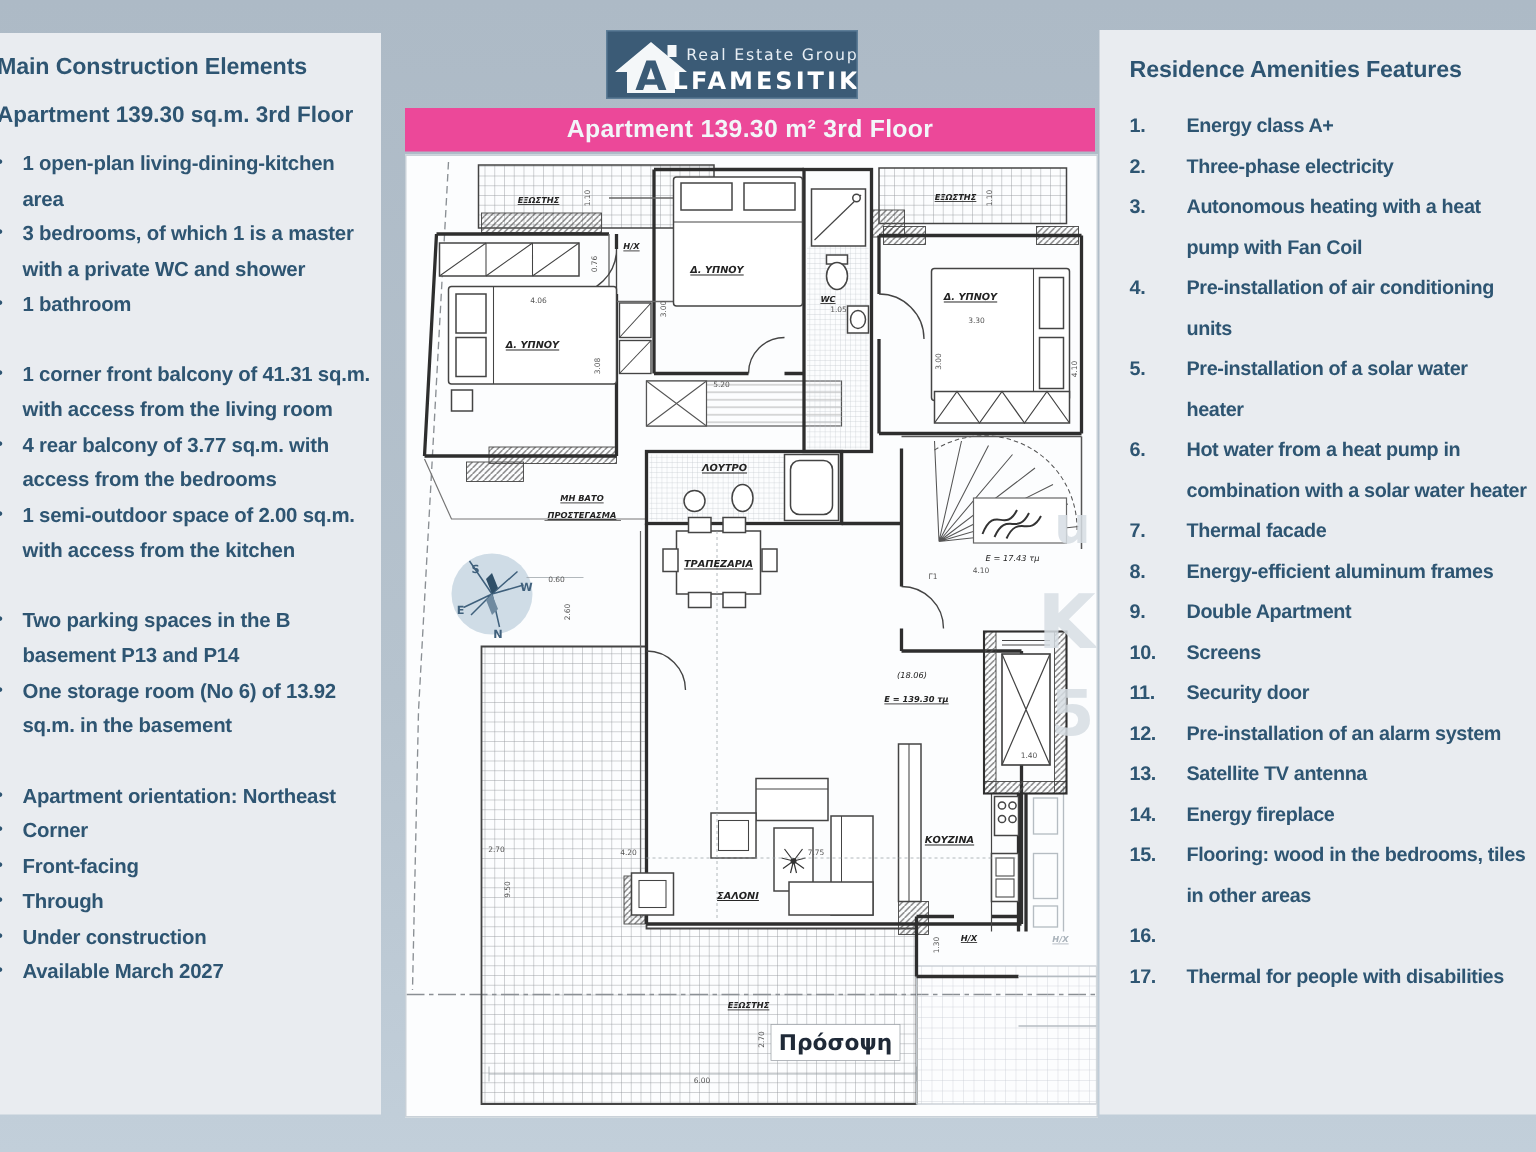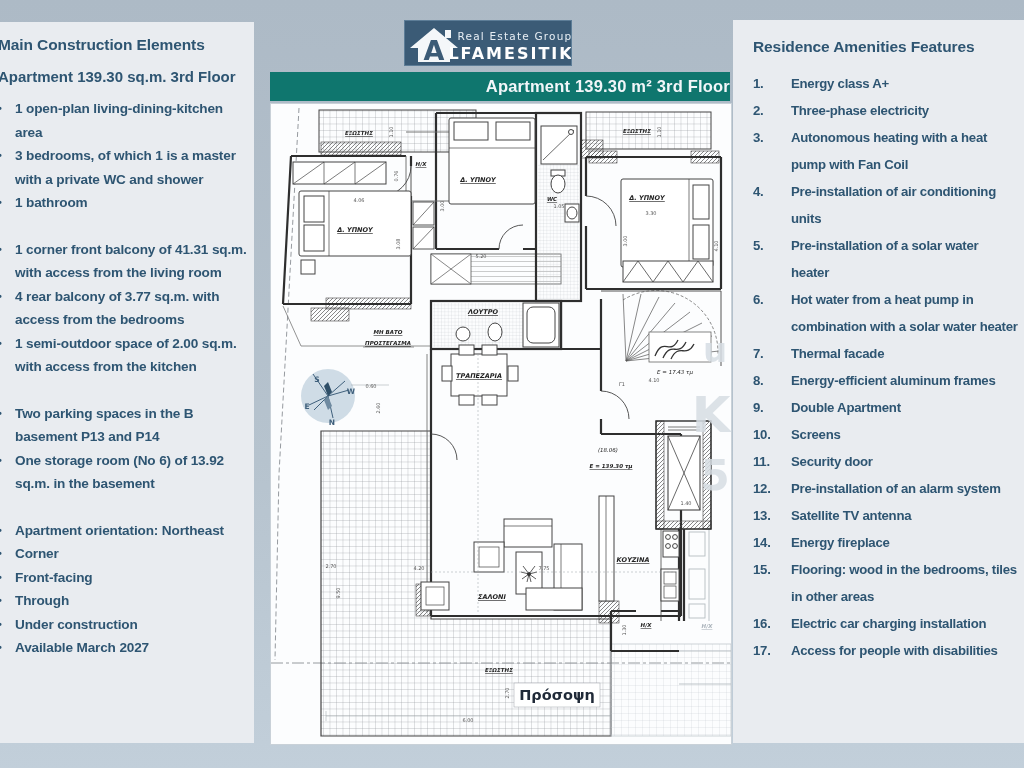--- a/index.html
+++ b/index.html
@@ -20,22 +20,22 @@
   .blist li{display:flex;}
   .blist .bullet{width:17px;flex:0 0 17px;font-size:11px;}
   .blist .txt{flex:1;max-width:238px;}
   .group-gap{margin-top:23px;}
   .nlist{margin:6px 0 0 0;padding:0;list-style:none;font-size:13.2px;line-height:27px;letter-spacing:-.25px;}
   .nlist li{display:flex;}
   .nlist .num{width:38px;flex:0 0 38px;}
   .nlist .ntxt{flex:1;max-width:228px;}
   .titlebar{
     position:absolute;left:270px;top:72px;width:460px;height:29px;
-    background:#0f766e;color:#f2f6f9;font-weight:700;font-size:16.5px;
-    text-align:right;line-height:29px;letter-spacing:.2px;
+    background:#ec4899;color:#f2f6f9;font-weight:700;font-size:16.5px;
+    text-align:center;line-height:29px;letter-spacing:.2px;
   }
   .logo{
     position:absolute;left:404px;top:20px;width:168px;height:46px;
     background:#3b5b76;border:1px solid #5d7d97;box-sizing:border-box;
   }
   .planwrap{
     position:absolute;left:270px;top:103px;width:460px;height:640px;
     background:#fcfdfe;border:1px solid #c9d1d8;box-sizing:content-box;
   }
   svg text{font-family:"DejaVu Sans",sans-serif;}
@@ -176,25 +176,24 @@
     <li>
         <span class="num">14.</span>
         <span class="ntxt">Energy fireplace</span>
       </li>
     <li>
         <span class="num">15.</span>
         <span class="ntxt">Flooring: wood in the bedrooms, tiles in other areas</span>
       </li>
     <li>
         <span class="num">16.</span>
-        <span class="ntxt">Electric car charging installation</span>
       </li>
     <li>
         <span class="num">17.</span>
-        <span class="ntxt">Access for people with disabilities</span>
+        <span class="ntxt">Thermal for people with disabilities</span>
       </li>
   </ol>
 </aside>
 
 <div class="logo">
   <svg width="166" height="44" viewBox="0 0 166 44">
     <g>
       <path d="M5,27 L29,7 L53,27 L45,27 L45,41 L13,41 L13,27 Z" fill="#f4f7f9"></path>
       <rect x="40" y="9" width="6" height="8" fill="#f4f7f9"></rect>
       <text x="29" y="39" text-anchor="middle" font-size="27" font-weight="bold" fill="#3b5b76">A</text>

